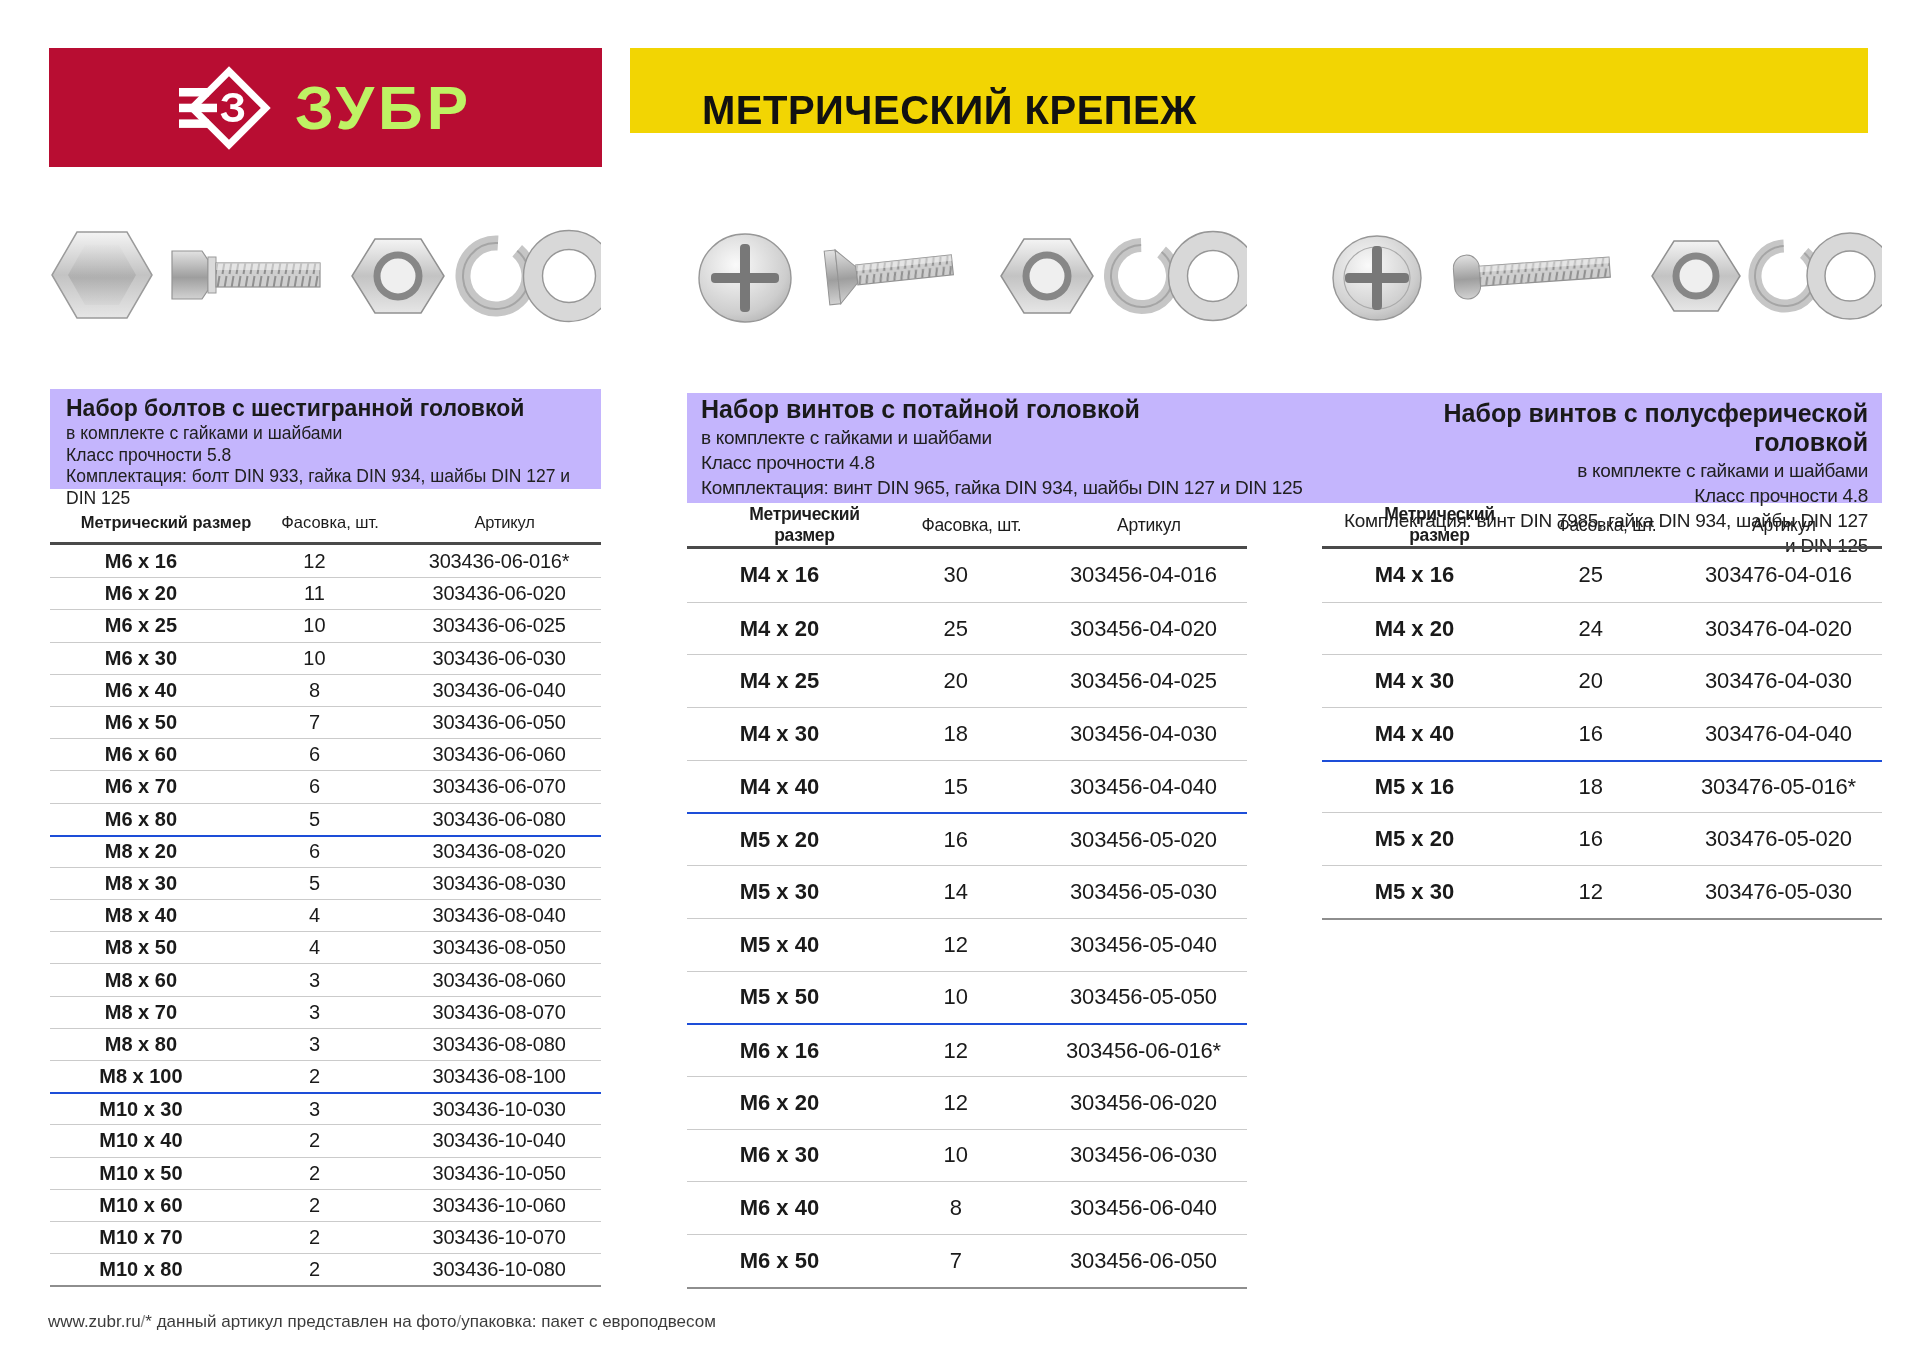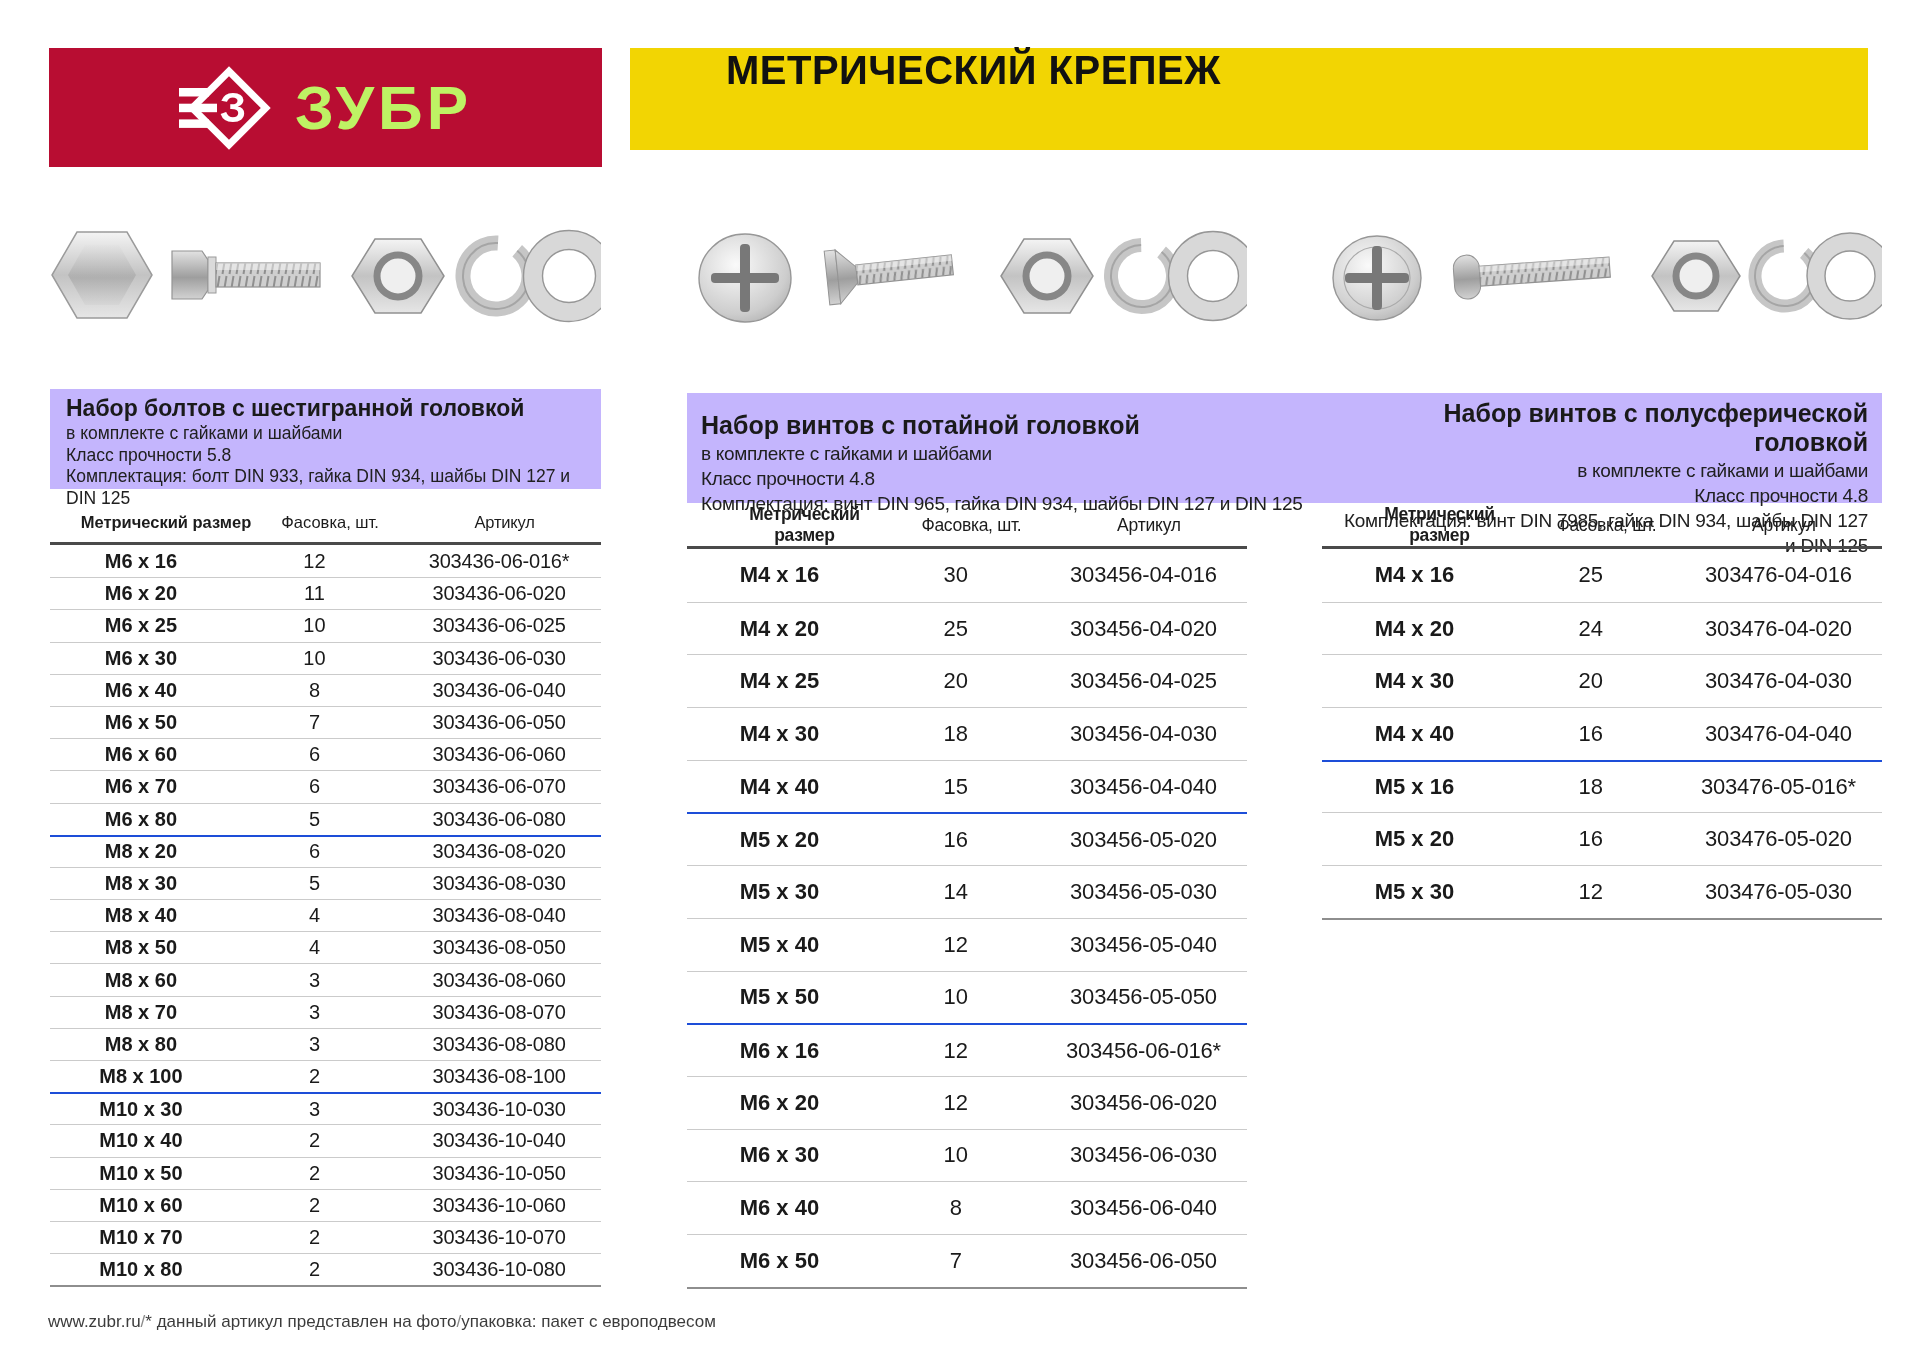--- a/index.html
+++ b/index.html
@@ -5,33 +5,33 @@
   * { margin:0; padding:0; box-sizing:border-box; }
   html,body { background:#fff; }
   body { font-family:"Liberation Sans","DejaVu Sans",sans-serif; color:#1a1a1a; }
   .page { position:relative; width:1920px; height:1357px; background:#fff; overflow:hidden; }
 
   
   .band-red { position:absolute; left:49px; top:48px; width:553px; height:119px;
               display:flex; align-items:center; justify-content:center; }
   .logo { display:flex; align-items:center; gap:16px; }
   .brand-text { color:#bef264; font-weight:bold; font-size:62px; letter-spacing:4px; line-height:1; }
-  .band-yellow { position:absolute; left:630px; top:48px; width:1238px; height:102px;
-                 display:flex; align-items:flex-start;padding-left:24px; }
+  .band-yellow { position:absolute; left:630px; top:48px; width:1238px; height:85px;
+                 display:flex; align-items:flex-end; }
   .band-title { font-weight:bold; font-size:40px; color:#111; padding-left:72px; letter-spacing:.5px; }
 
   
   .photo-strip { position:absolute; top:186px; height:170px; }
   #photos-1 { left:50px;  width:551px; }
   #photos-2 { left:687px; width:560px; }
   #photos-3 { left:1322px;width:560px; }
 
   .info-block { position:absolute; background:#c4b5fd; }
   #info-1 { left:50px;  top:389px; width:551px; height:100px; padding:7px 16px; }
-  #info-2 { left:687px; top:393px; width:672px; height:110px; padding:18px 14px; }
+  #info-2 { left:687px; top:393px; width:672px; height:110px; padding:2px 14px; }
   #info-3 { left:1322px;top:393px; width:560px; height:110px; padding:6px 14px;text-align:right; }
   .info-title { font-weight:bold; }
   #info-1 .info-title { font-size:23px; line-height:25px; margin-bottom:2px; }
   #info-2 .info-title, #info-3 .info-title { font-size:25px; line-height:29px; margin-bottom:1px; }
   .info-line { color:#202020; }
   #info-1 .info-line { font-size:17.5px; line-height:21.5px; }
   #info-2 .info-line, #info-3 .info-line { font-size:19px; line-height:25px; letter-spacing:-.3px; }
 
   .col-table { position:absolute; }
   #table-1 { left:50px;  top:502px; width:551px; }

